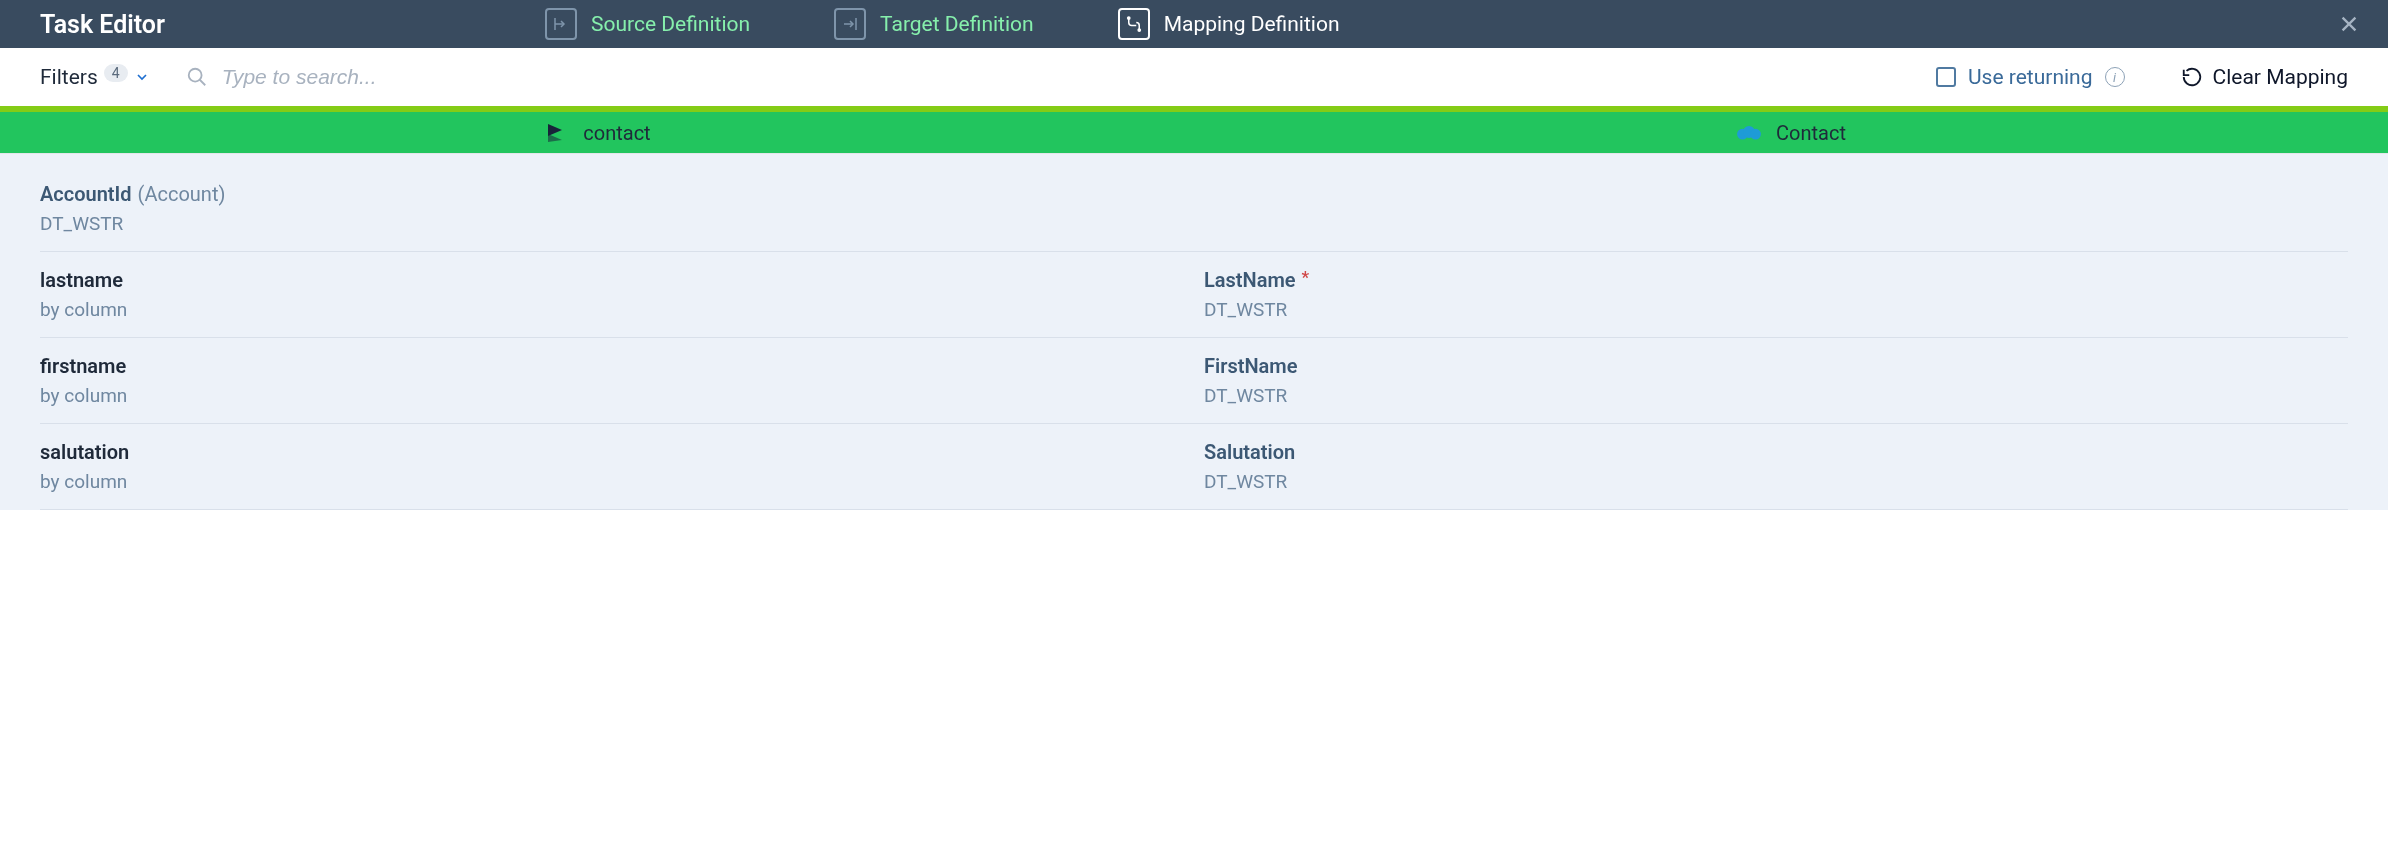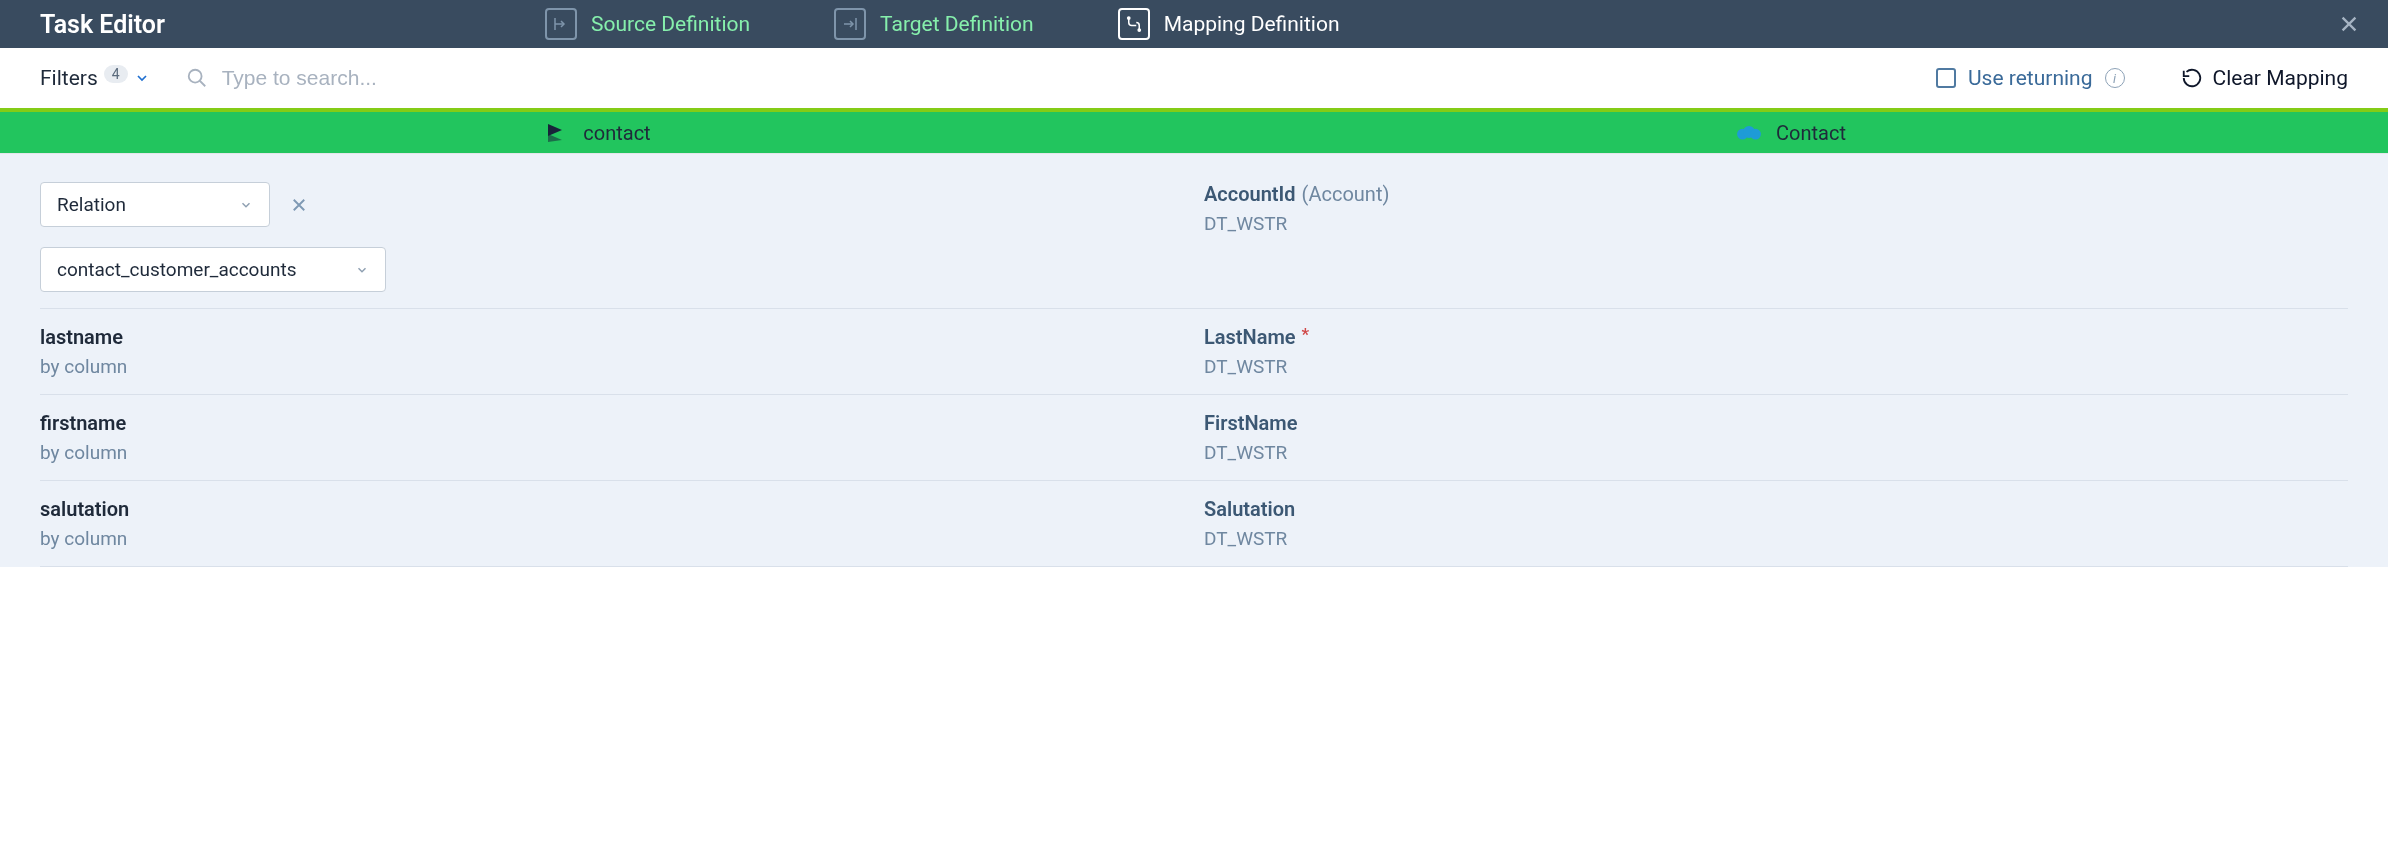--- a/index.html
+++ b/index.html
@@ -59,21 +59,21 @@
     cursor: pointer;
   }
   .close-btn svg { width: 22px; height: 22px; }
 
   
   .toolbar {
     height: 64px;
     display: flex;
     align-items: center;
     padding: 0 40px;
-    border-bottom: 4px solid #84cc16;
+    border-bottom: 6px solid #84cc16;
     background: #fff;
   }
   .filters {
     display: flex;
     align-items: center;
     gap: 6px;
     font-size: 21px;
     color: #1f2a3a;
     cursor: pointer;
   }
@@ -95,20 +95,21 @@
     flex: 1;
   }
   .search-icon { color: #a8b2bf; }
   .search-input {
     border: none;
     outline: none;
     font-size: 21px;
     color: #b91c1c;
     width: 420px;
     background: transparent;
+    font-style: italic;
   }
   .search-input::placeholder { color: #a8b2bf; }
   .right-controls {
     display: flex;
     align-items: center;
     gap: 56px;
   }
   .use-returning {
     display: flex;
     align-items: center;
@@ -335,46 +336,20 @@
           <ellipse cx="18" cy="9" rx="5" ry="5" fill="#1e9bd7"></ellipse>
         </svg>
     </span>
     <span>Contact</span>
   </div>
 </div>
 
 <div class="body">
 
   <div class="row" style="border-top:none;">
-    <div class="source-col">
-      <div style="display:flex;align-items:center;">
-        <div class="select small">
-          <span>Relation</span>
-          <span class="chev">
-            <svg width="14" height="14" viewBox="0 0 24 24" fill="none" stroke="currentColor" stroke-width="2.5">
-                <path d="M6 9l6 6 6-6"></path>
-              </svg>
-          </span>
-        </div>
-        <span class="remove-rel">
-          <svg width="18" height="18" viewBox="0 0 24 24" stroke="currentColor" stroke-width="2.5">
-              <path d="M5 5l14 14M19 5L5 19"></path>
-            </svg>
-        </span>
-      </div>
-      <div style="height:20px;"></div>
-      <div class="select long">
-        <span>contact_customer_accounts</span>
-        <span class="chev">
-          <svg width="14" height="14" viewBox="0 0 24 24" fill="none" stroke="currentColor" stroke-width="2.5">
-              <path d="M6 9l6 6 6-6"></path>
-            </svg>
-        </span>
-      </div>
-    </div>
     <div class="target-col">
       <div class="target-title">
         <span>AccountId</span>
         <span class="target-note">(Account)</span>
       </div>
       <div class="target-type">DT_WSTR</div>
     </div>
   </div>
 
   <div class="row">

